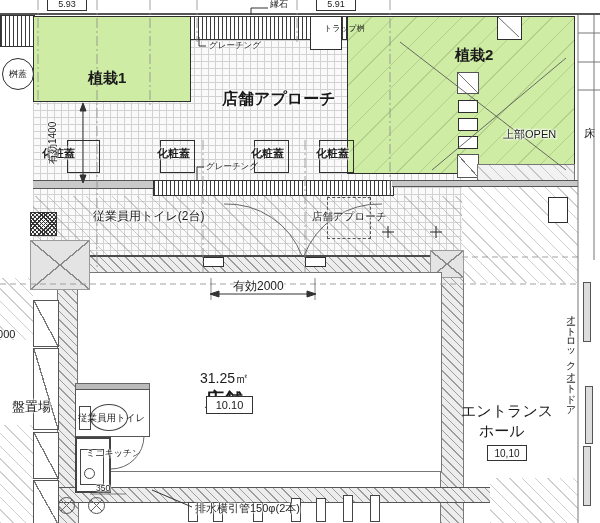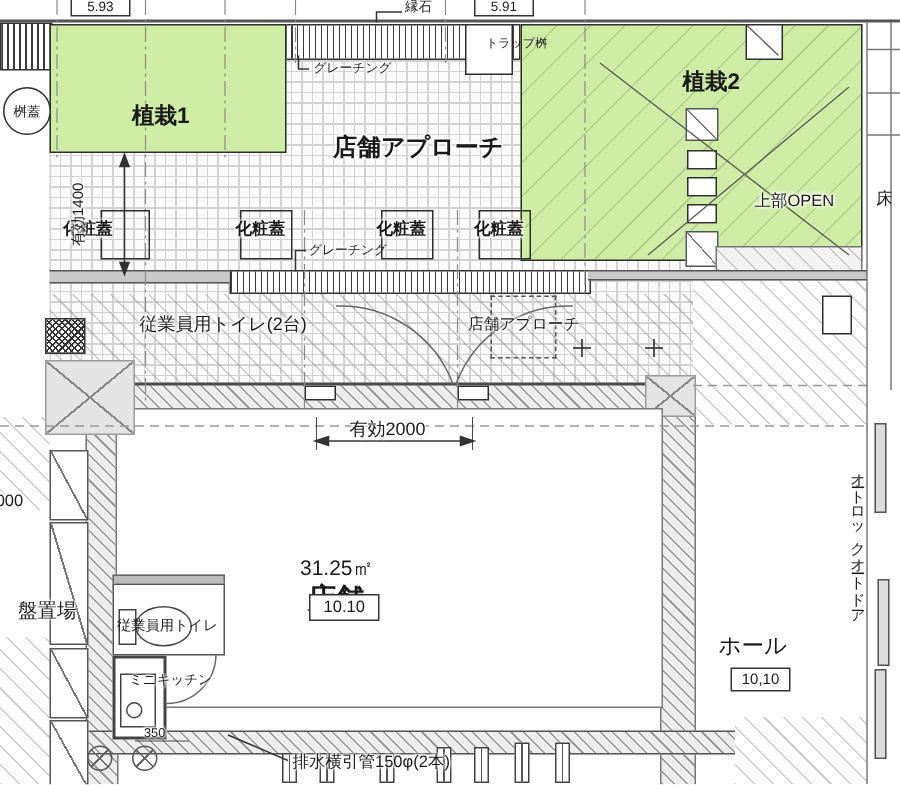--- a/index.html
+++ b/index.html
@@ -213,20 +213,21 @@
   <div class="t halo" style="left:233px;top:280px;font-size:12px;">有効2000</div>
   <div class="t halo" style="left:-9px;top:329px;font-size:11px;">2000</div>
   <div class="t halo" style="left:96px;top:484px;font-size:8.5px;">350</div>
 
   <div class="t" style="left:205px;top:345px;font-size:19px;font-weight:600;margin-top:45px;">店舗</div>
   <div class="t" style="left:200px;top:371px;font-size:14px;">31.25㎡</div>
   <div class="codebox" style="left:206px;top:396px;width:45px;height:16px;font-size:11px;">
       <span>10.10</span>
     </div>
 
+  <div class="t" style="left:461px;top:403px;font-size:15px;">エントランス</div>
   <div class="t" style="left:479px;top:423px;font-size:15px;">ホール</div>
   <div class="codebox" style="left:487px;top:445px;width:38px;height:14px;font-size:10px;">
       <span>10,10</span>
     </div>
   <div class="t" style="left:565px;top:308px;font-size:10px;writing-mode:vertical-rl;">オートロックオートドア</div>
 
   <div class="t halo" style="left:12px;top:400px;font-size:13px;">盤置場</div>
   <div class="t" style="left:78px;top:389px;font-size:9.5px;margin-top:24px;">従業員用トイレ</div>
   <div class="t halo" style="left:86px;top:449px;font-size:9px;">ミニキッチン</div>
 

